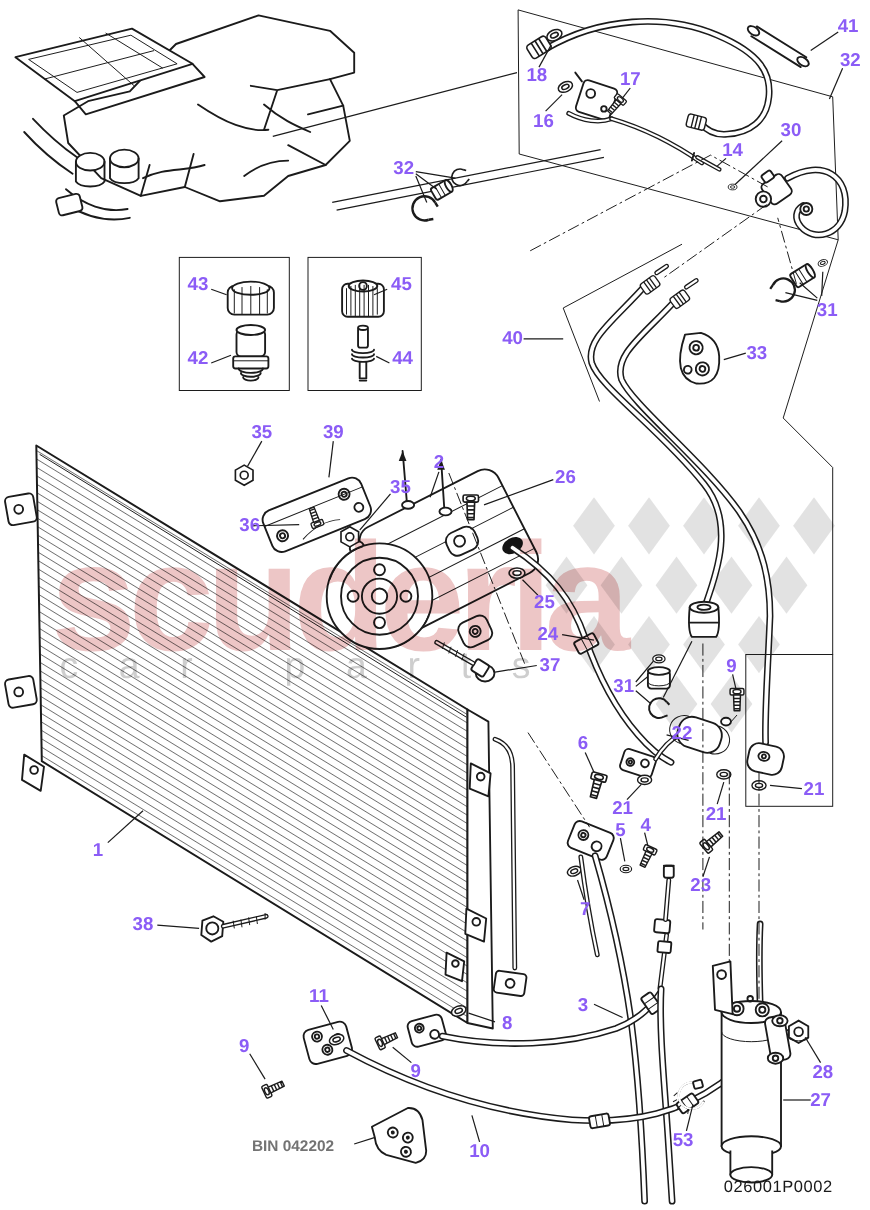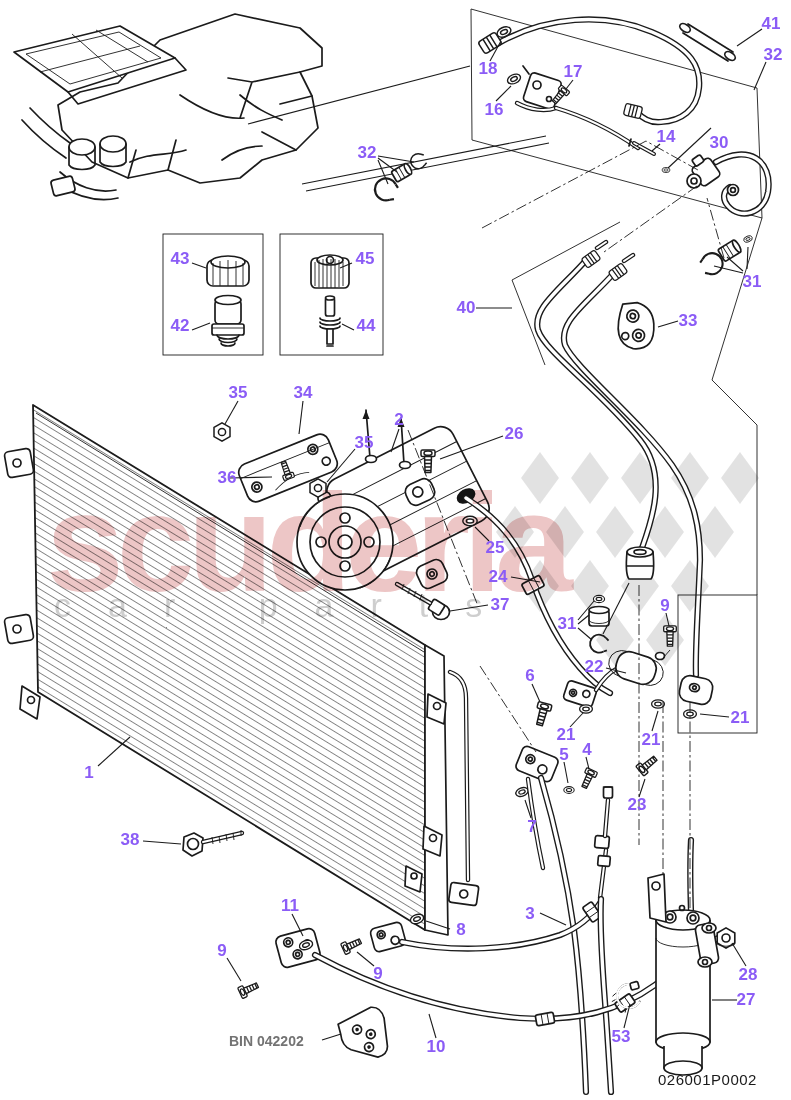--- a/index.html
+++ b/index.html
@@ -572,42 +572,42 @@
 
 <div id="watermark-brand" style="color:#cc5f5f;">scuderia</div>
 <div id="watermark-sub">car parts</div>
 
 <div id="labels">
       <div class="part-label" style="left: 488px; top: 69px;">18</div>
       <div class="part-label" style="left: 494px; top: 110px;">16</div>
       <div class="part-label" style="left: 573px; top: 72px;">17</div>
       <div class="part-label" style="left: 771px; top: 24px;">41</div>
       <div class="part-label" style="left: 773px; top: 55px;">32</div>
-      <div class="part-label" style="left: 719px; top: 119px; margin-top: 24px;">30</div>
+      <div class="part-label" style="left: 719px; top: 119px;">30</div>
       <div class="part-label" style="left: 666px; top: 137px;">14</div>
       <div class="part-label" style="left: 367px; top: 153px;">32</div>
       <div class="part-label" style="left: 752px; top: 282px;">31</div>
       <div class="part-label" style="left: 466px; top: 308px;">40</div>
       <div class="part-label" style="left: 688px; top: 321px;">33</div>
       <div class="part-label" style="left: 180px; top: 259px;">43</div>
       <div class="part-label" style="left: 180px; top: 326px;">42</div>
       <div class="part-label" style="left: 365px; top: 259px;">45</div>
       <div class="part-label" style="left: 366px; top: 326px;">44</div>
       <div class="part-label" style="left: 238px; top: 393px;">35</div>
-      <div class="part-label" style="left: 303px; top: 393px;">34</div>
+      <div class="part-label" style="left: 303px; top: 393px;">39</div>
       <div class="part-label" style="left: 364px; top: 443px;">35</div>
       <div class="part-label" style="left: 215px; top: 478px; margin-left: 12px;">36</div>
       <div class="part-label" style="left: 399px; top: 420px;">2</div>
       <div class="part-label" style="left: 514px; top: 434px;">26</div>
       <div class="part-label" style="left: 495px; top: 548px;">25</div>
       <div class="part-label" style="left: 498px; top: 577px;">24</div>
       <div class="part-label" style="left: 500px; top: 605px;">37</div>
       <div class="part-label" style="left: 567px; top: 624px;">31</div>
       <div class="part-label" style="left: 665px; top: 606px;">9</div>
-      <div class="part-label" style="left: 594px; top: 667px;">22</div>
+      <div class="part-label" style="left: 620px; top: 667px;">22</div>
       <div class="part-label" style="left: 566px; top: 735px;">21</div>
       <div class="part-label" style="left: 651px; top: 740px;">21</div>
       <div class="part-label" style="left: 740px; top: 718px;">21</div>
       <div class="part-label" style="left: 530px; top: 676px;">6</div>
       <div class="part-label" style="left: 564px; top: 755px;">5</div>
       <div class="part-label" style="left: 587px; top: 750px;">4</div>
       <div class="part-label" style="left: 637px; top: 805px;">23</div>
       <div class="part-label" style="left: 532px; top: 827px;">7</div>
       <div class="part-label" style="left: 89px; top: 773px;">1</div>
       <div class="part-label" style="left: 130px; top: 840px;">38</div>

